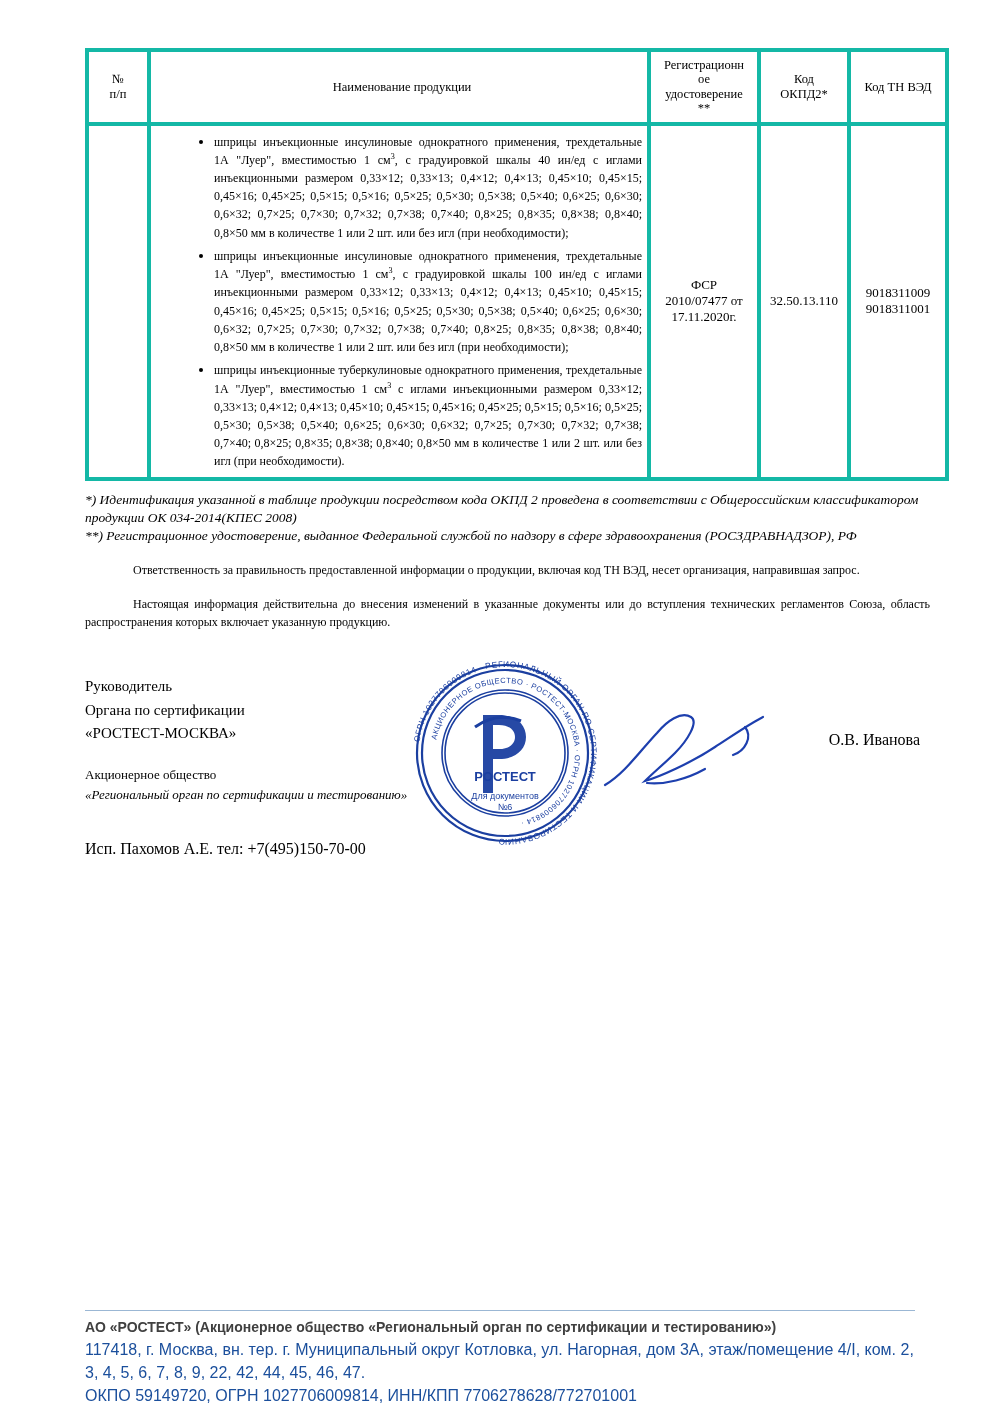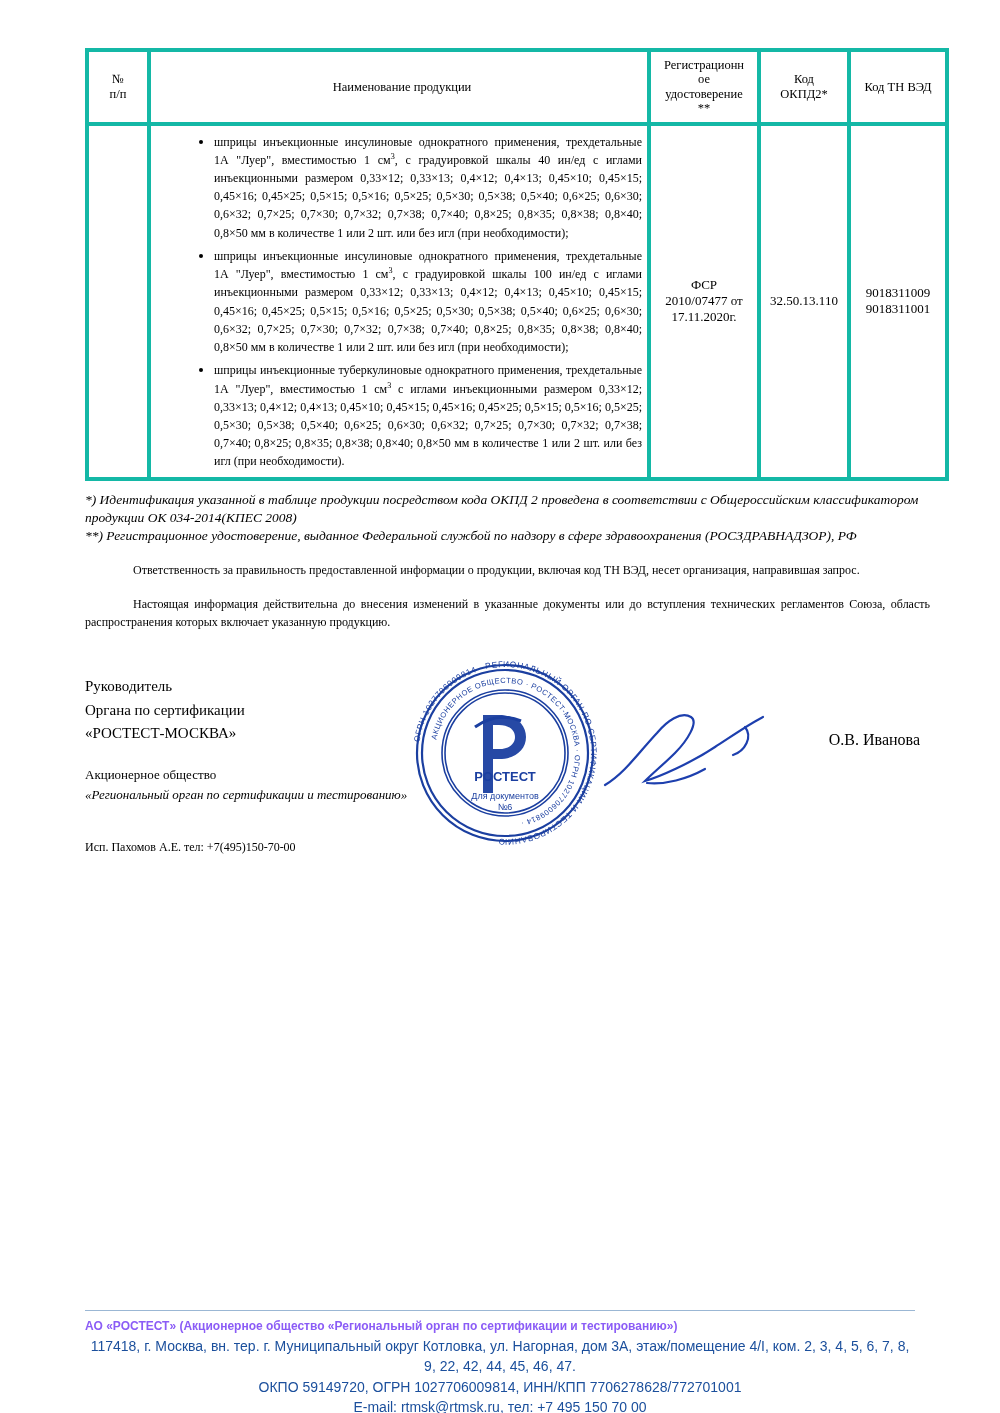--- a/index.html
+++ b/index.html
@@ -122,48 +122,47 @@
     left: 510px;
     top: 28px;
     width: 190px;
     height: 110px;
   }
   .ao-line { margin-top: 20px; font-size: 13px; line-height: 1.5; }
   .ao-line .it { font-style: italic; }
 
   .isp {
     margin-top: 36px;
-    font-size: 12px;
+    font-size: 16px;
   }
 
   
   .footer {
     position: absolute;
     left: 85px;
     top: 1310px;
     width: 830px;
   }
   .footer hr {
     border: none;
     border-top: 1px solid #9bb7d4;
     margin: 0 0 8px 0;
   }
   .footer .f-title {
     font-family: "Liberation Sans", sans-serif;
-    font-size: 12px;
+    font-size: 14px;
     font-weight: bold;
-    color: #8b5cf6;
+    color: #404040;
     margin-bottom: 3px;
   }
   .footer .f-line {
     font-family: "Liberation Sans", sans-serif;
-    font-size: 14px;
+    font-size: 16px;
     color: #1b4f9c;
     line-height: 1.45;
-    text-align: center;
   }
   .footer .f-link { text-decoration: underline; }
 </style>
 </head>
 <body>
 
 <div class="page">
 
   <table class="product-table">
     <colgroup>

